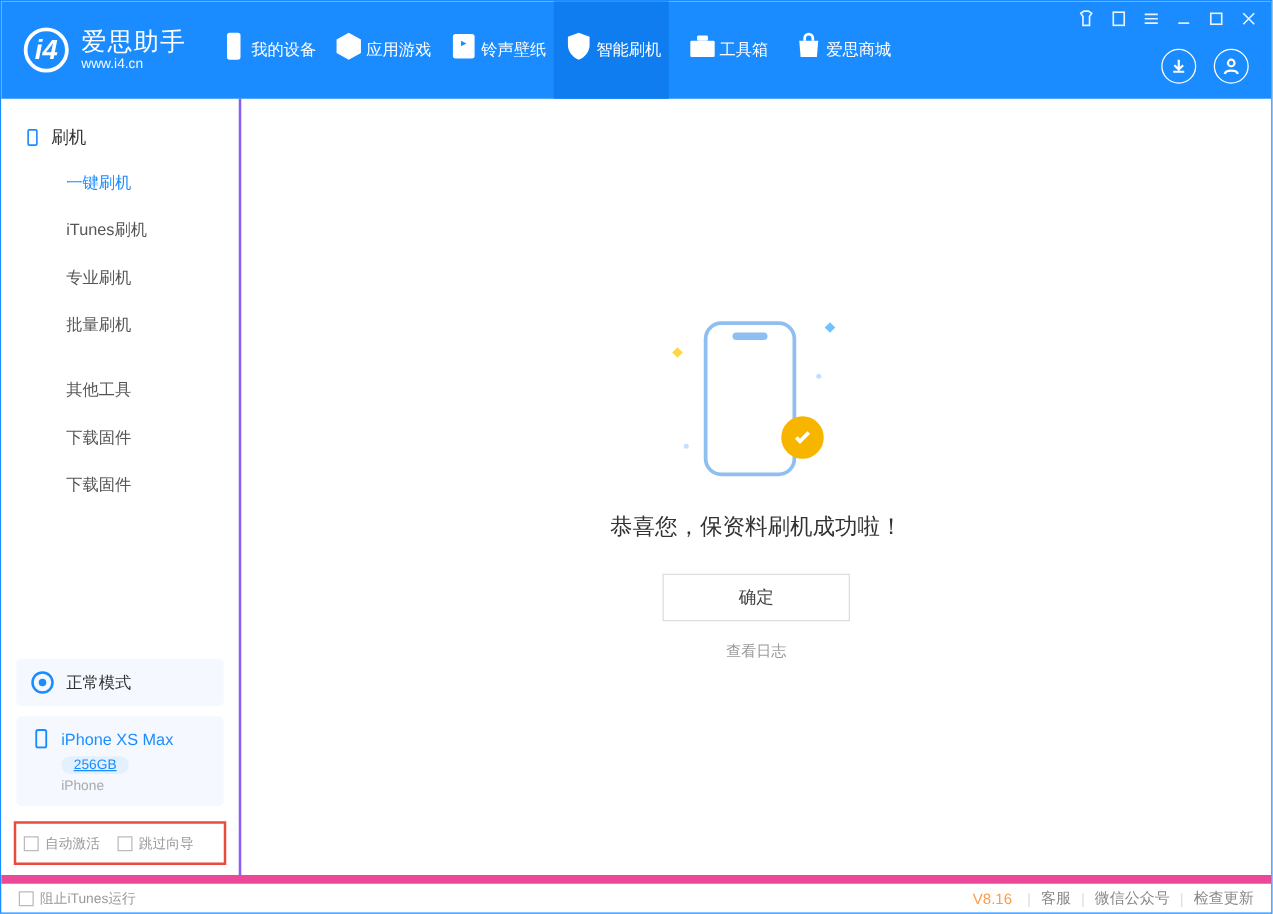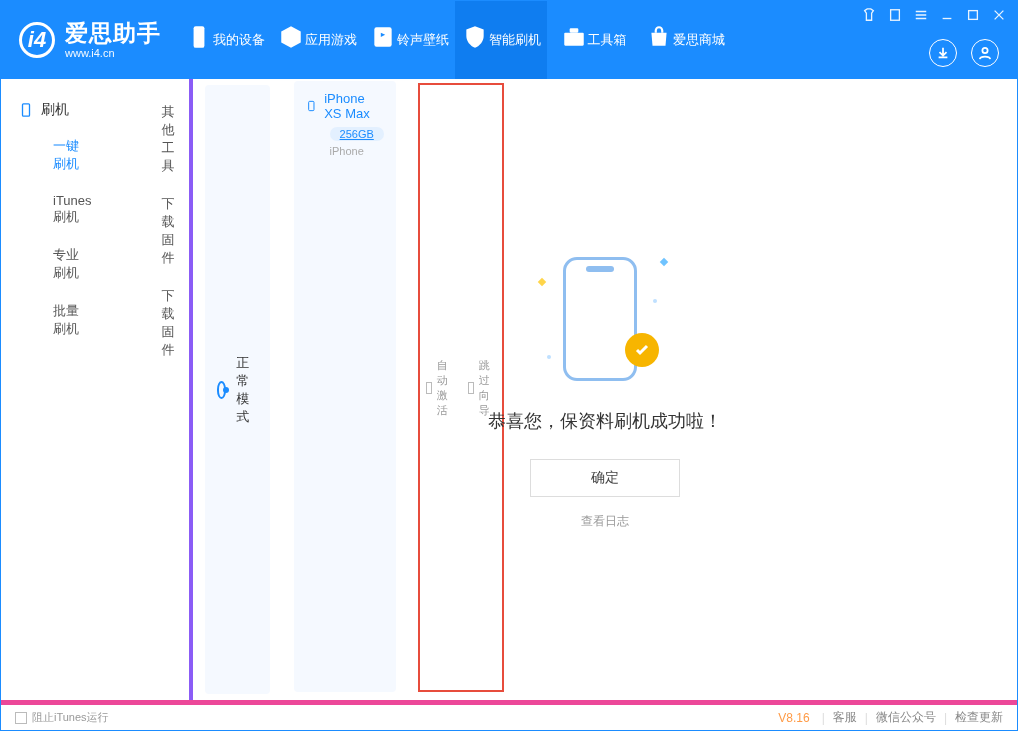--- a/index.html
+++ b/index.html
@@ -3,42 +3,42 @@
 <meta charset="utf-8">
 <style>
 * { margin: 0; padding: 0; box-sizing: border-box; font-family: "Microsoft YaHei", Arial, sans-serif; }
 body { background: #fff; width: 1018px; height: 731px; overflow: hidden; border: 1px solid #1b8cff; }
 
 
 .header { height: 78px; background: linear-gradient(to bottom, #1b8cff, #1b8cff); display: flex; align-items: stretch; color: #fff; position: relative; }
 .logo-block { display: flex; align-items: center; padding: 0 18px; }
 .logo-circle { width: 36px; height: 36px; border: 3px solid #fff; border-radius: 50%; display: flex; align-items: center; justify-content: center; font-weight: bold; font-size: 22px; font-style: italic; margin-right: 10px; }
 .logo-text { line-height: 1.1; }
-.logo-title { font-size: 23px; font-weight: 700; letter-spacing: 1px; }
+.logo-title { font-size: 20px; font-weight: 400; letter-spacing: 1px; }
 .logo-sub { font-size: 11px; opacity: .95; }
 
 .nav-tabs { display: flex; height: 100%; }
 .nav-tab { width: 92px; display: flex; flex-direction: row; align-items: center; justify-content: center; font-size: 13px; cursor: pointer; position: relative; }
 .nav-tab.active { background: #0f7df0; }
 .nav-tab .tab-icon { width: 28px; height: 28px; margin-bottom: 6px; display: flex; align-items: center; justify-content: center; }
 .nav-tab .tab-icon svg { width: 26px; height: 26px; fill: #fff; }
 
 .window-controls { position: absolute; top: 6px; right: 10px; display: flex; gap: 10px; align-items: center; }
 .window-controls .wc { width: 16px; height: 16px; cursor: pointer; display: flex; align-items: center; justify-content: center; opacity: .9; }
 .window-controls svg { width: 14px; height: 14px; stroke: #fff; fill: none; stroke-width: 1.5; }
 
 .header-right-icons { position: absolute; right: 18px; bottom: 12px; display: flex; gap: 14px; }
 .header-right-icons .hi { width: 28px; height: 28px; border: 1.5px solid #fff; border-radius: 50%; display: flex; align-items: center; justify-content: center; cursor: pointer; }
 .header-right-icons svg { width: 14px; height: 14px; stroke: #fff; fill: none; stroke-width: 2; }
 
 
 .body { display: flex; height: calc(100% - 78px - 30px); }
 
 
-.sidebar { width: 192px; border-right: 4px solid #8b5cf6; display: flex; flex-direction: row; background: #fff; }
+.sidebar { width: 192px; border-right: 2px solid #8b5cf6; display: flex; flex-direction: column; background: #fff; }
 .side-group { padding-top: 14px; }
 .side-head { display: flex; align-items: center; gap: 8px; padding: 8px 18px; font-size: 14px; color: #333; font-weight: 500; }
 .side-head svg { width: 14px; height: 14px; }
 .side-item { padding: 10px 18px 10px 52px; font-size: 13px; color: #555; cursor: pointer; }
 .side-item.active { color: #1b8cff; }
 
 .sidebar-spacer { flex: 1; }
 
 .mode-box { margin: 6px 12px; background: #f5f9ff; border-radius: 4px; padding: 10px 12px; display: flex; align-items: center; gap: 10px; font-size: 13px; color: #333; }
 .mode-dot { width: 18px; height: 18px; border: 2px solid #1b8cff; border-radius: 50%; position: relative; }
@@ -66,21 +66,21 @@
 .spark.s2 { right: -2px; top: 10px; background: #6fc3ff; }
 .dot { position: absolute; width: 4px; height: 4px; background: #bfe0ff; border-radius: 50%; }
 .dot.d1 { left: 2px; bottom: 30px; }
 .dot.d2 { right: 8px; top: 50px; }
 
 .success-msg { font-size: 18px; color: #333; margin-bottom: 26px; }
 .ok-btn { width: 150px; height: 38px; border: 1px solid #ddd; background: #fff; font-size: 14px; color: #444; cursor: pointer; margin-bottom: 16px; }
 .log-link { font-size: 12px; color: #999; cursor: pointer; }
 
 
-.footer { height: 30px; border-top: 5px solid #ec4899; display: flex; align-items: center; padding: 0 14px; font-size: 12px; color: #999; }
+.footer { height: 30px; border-top: 7px solid #ec4899; display: flex; align-items: center; padding: 0 14px; font-size: 12px; color: #999; }
 .footer .cb { color: #999; }
 .footer-spacer { flex: 1; }
 .footer-right { display: flex; align-items: center; gap: 8px; }
 .footer-right .sep { color: #ddd; }
 .footer-link { cursor: pointer; color: #888; }
 .ver { color: #ff9b47; margin-right: 4px; }
 </style>
 </head>
 <body>
 

